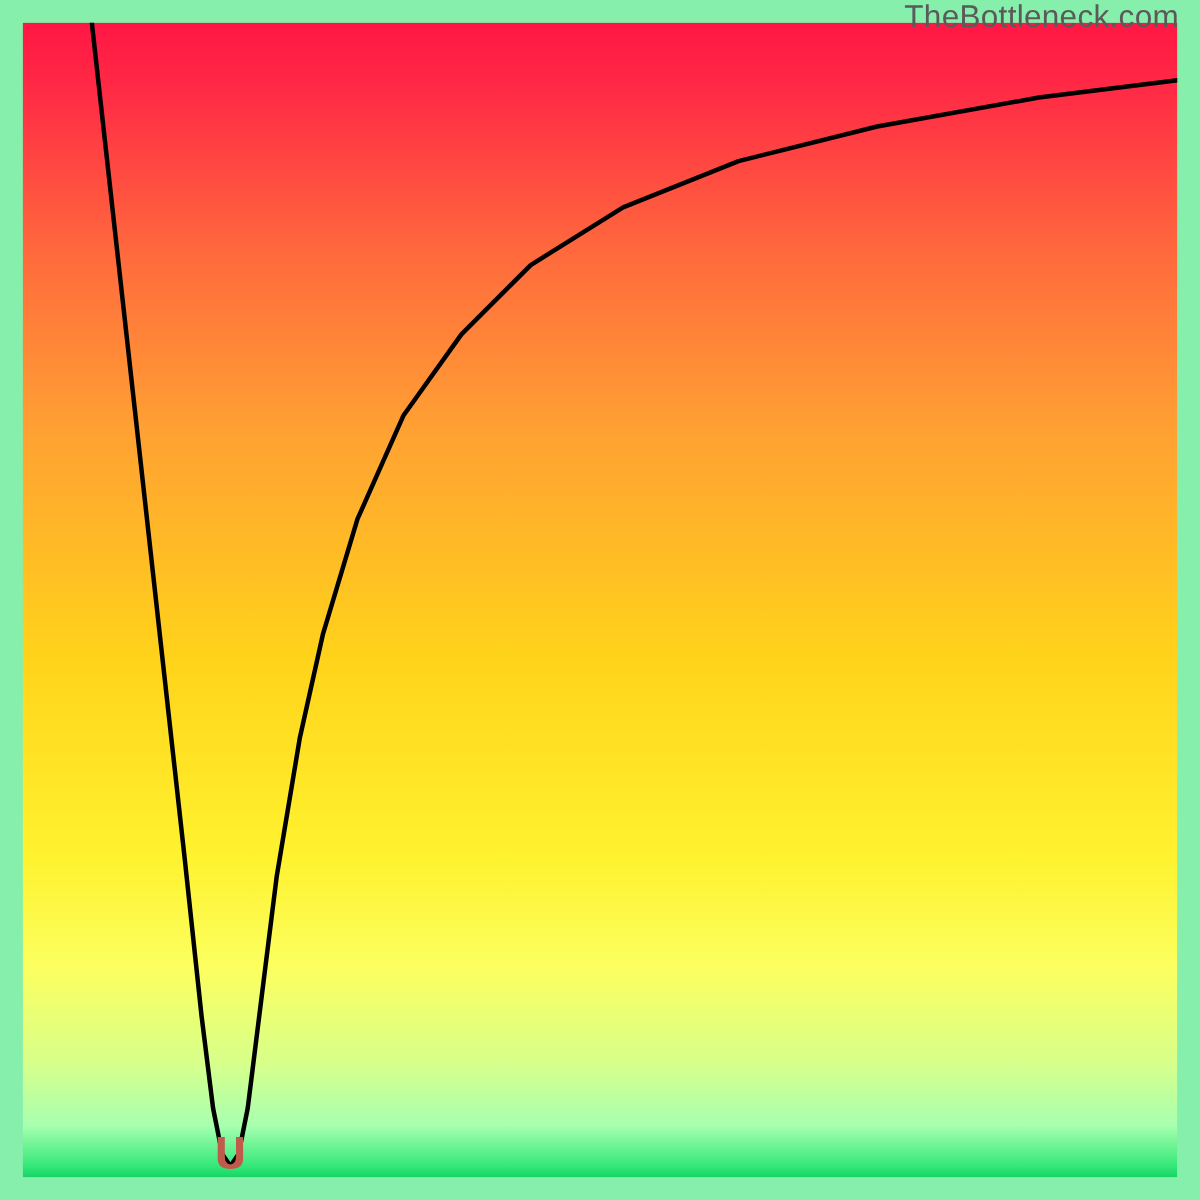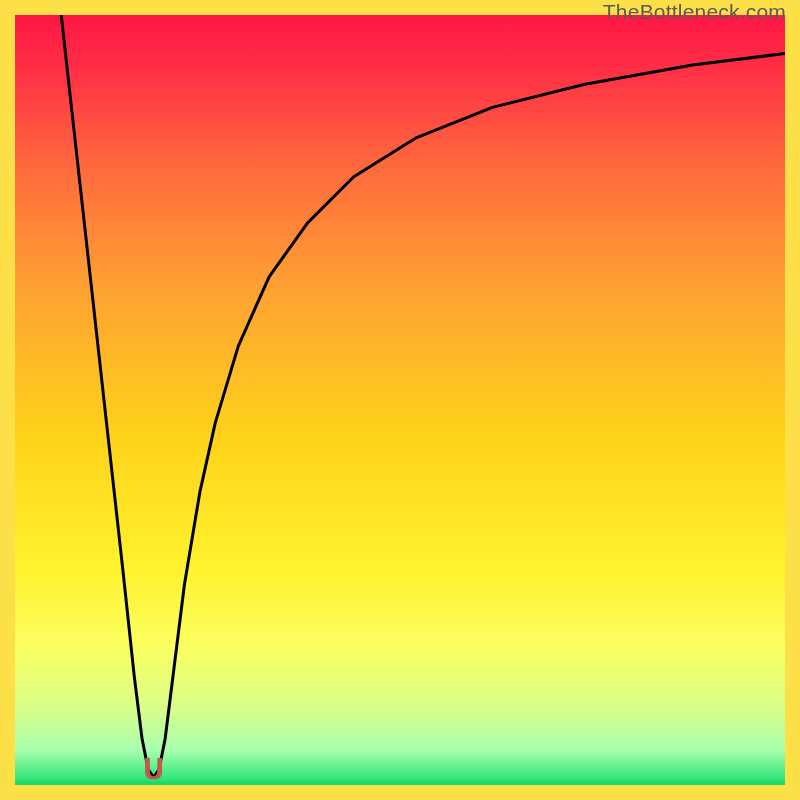--- a/index.html
+++ b/index.html
@@ -8,21 +8,21 @@
     width: 800px;
     height: 800px;
     overflow: hidden;
     background: #000;
     font-family: Arial, Helvetica, sans-serif;
   }
   .frame {
     position: absolute;
     top: 0; left: 0;
     width: 800px; height: 800px;
-    background: #fde047;
+    background: #86efac;
   }
   .plot {
     position: absolute;
     top: 15px;
     left: 15px;
     width: 770px;
     height: 770px;
     overflow: hidden;
   }
   .watermark {

